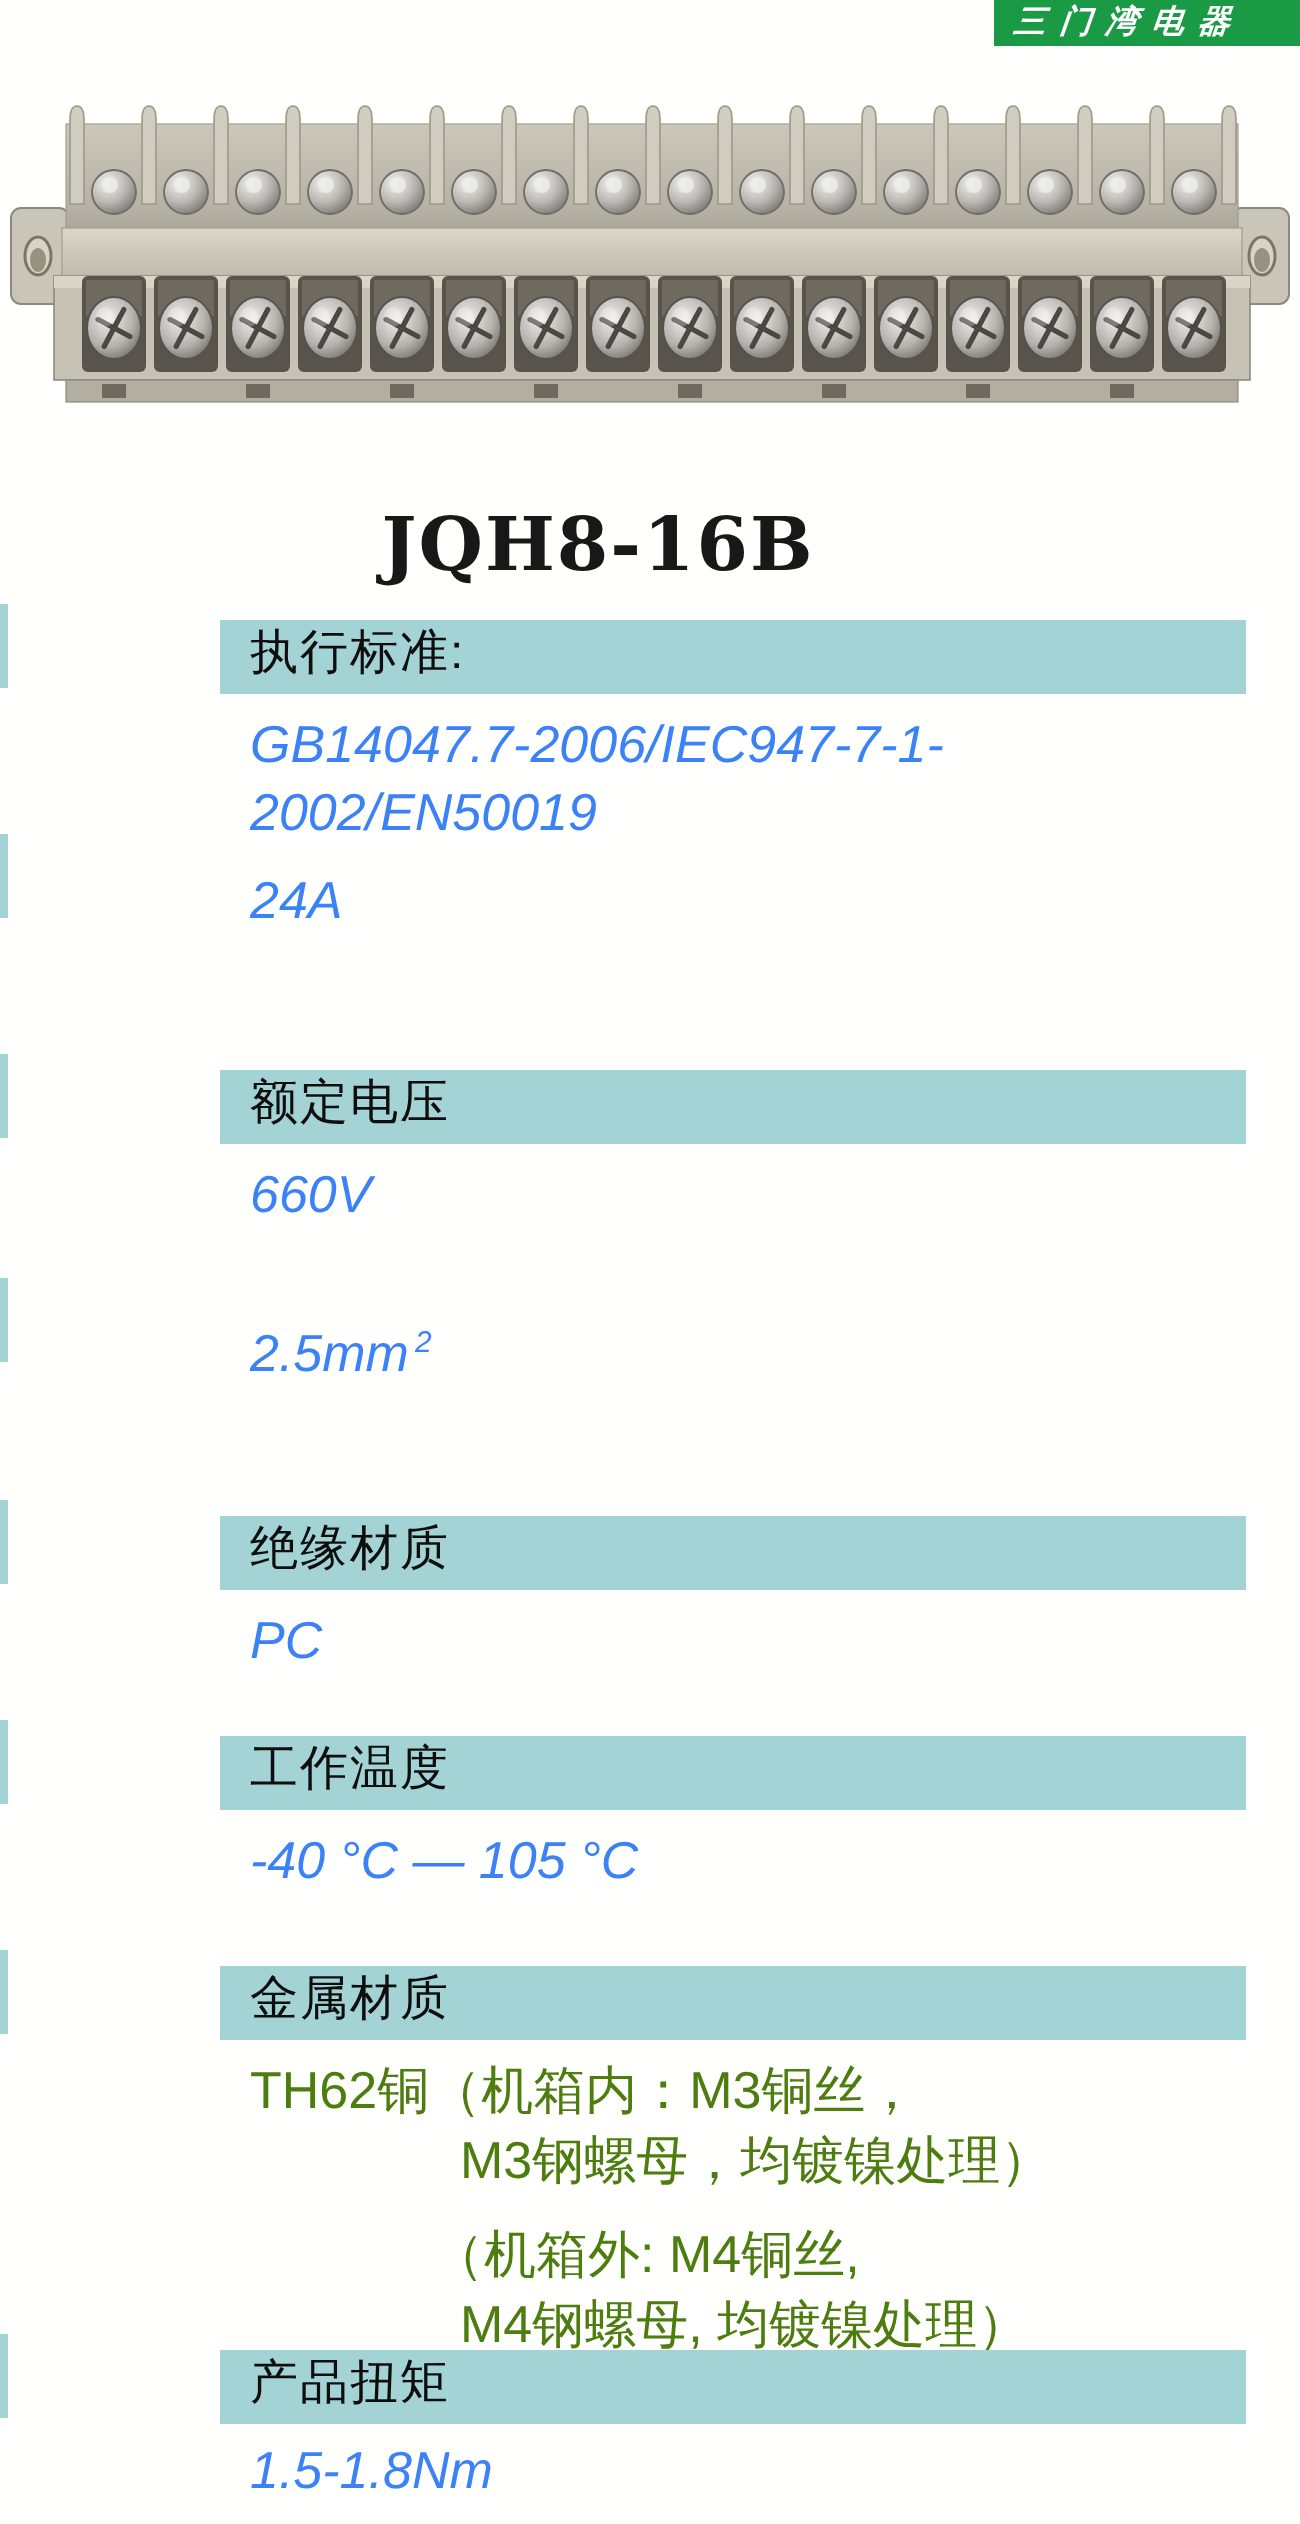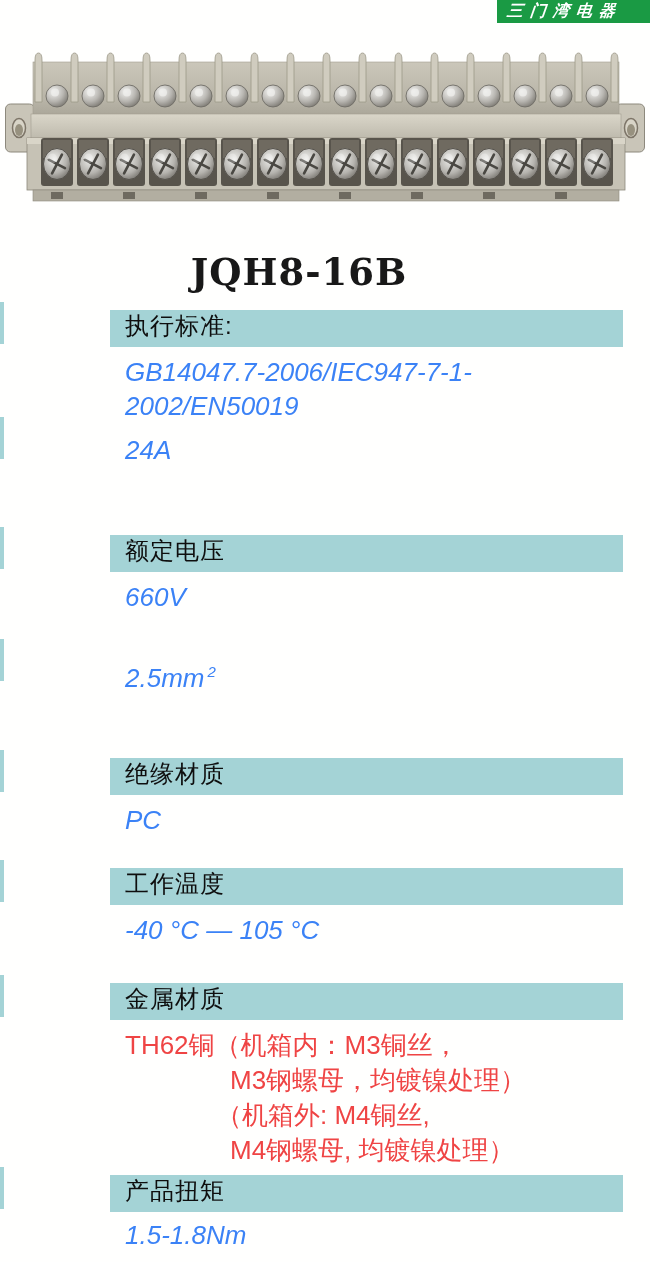--- a/index.html
+++ b/index.html
@@ -42,23 +42,23 @@
     font-weight:bold;font-size:37px;color:#181818;
     letter-spacing:1px;
   }
 
   
   .spec{position:absolute;left:110px;width:513px;}
   .bar{height:37px;background:var(--teal);display:flex;align-items:flex-start;}
   .bar-label{font-size:24px;color:#0e0e0e;padding-left:15px;letter-spacing:1px;}
   .val{font-size:26px;color:#3b82f6;margin-top:8px;padding-left:15px;line-height:34px;font-style:italic;}
   .val sup{font-size:15px;vertical-align:super;margin-left:3px;}
-  .metal .ml{font-size:26px;color:#ef4444;line-height:35px;margin:0;}
+  .metal .ml{font-size:26px;color:#4d7c0f;line-height:35px;margin:0;}
   .ml.ind-a{padding-left:120px;}
-  .ml.ind-b{padding-left:106px;}
+  .ml.ind-b{padding-left:106px;margin-top:12px;}
   .ml.ind-0{padding-left:15px;margin-top:8px;}
 
   
   .edge-mark{position:absolute;left:0;width:4px;height:42px;background:var(--teal);}
 </style>
 </head>
 <body>
 
 <div class="page">
 

